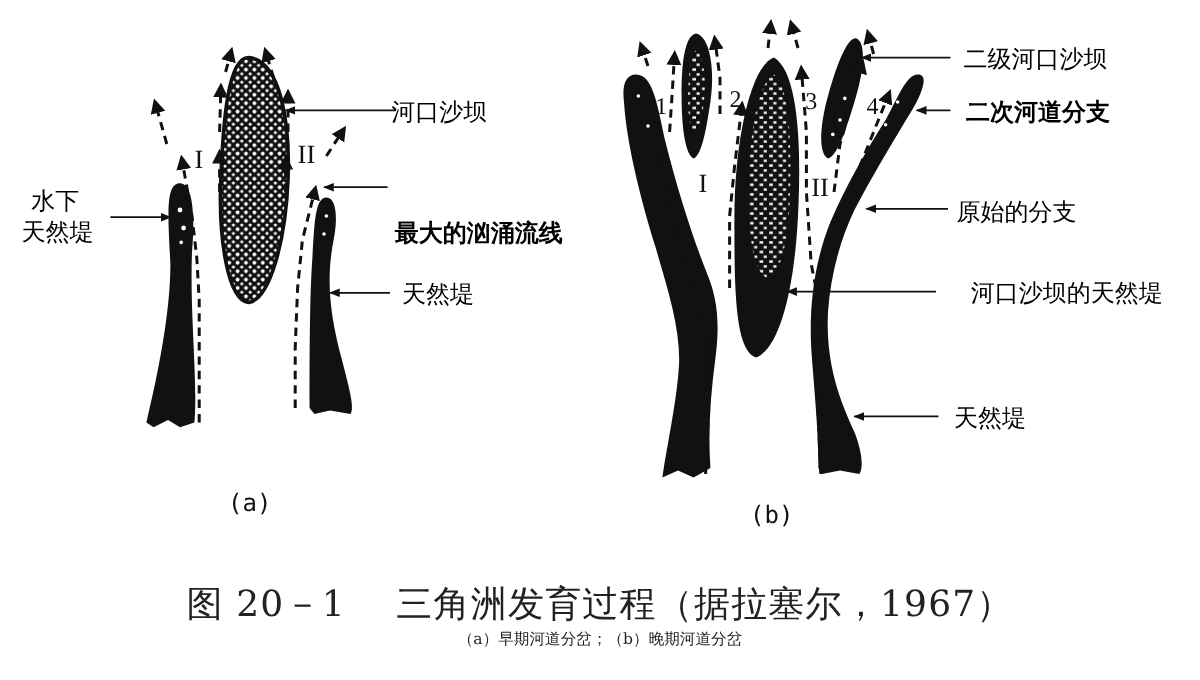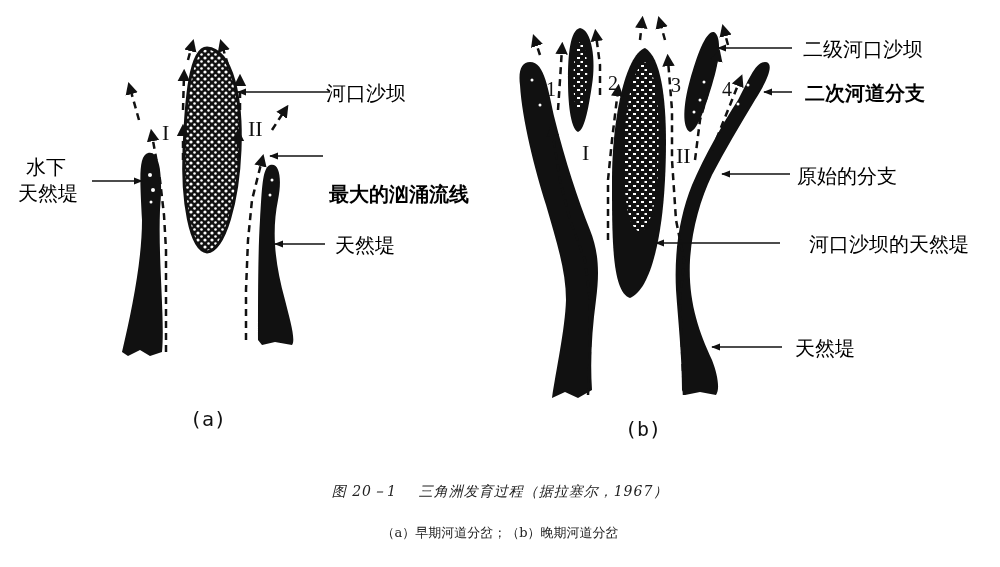--- a/index.html
+++ b/index.html
@@ -4,21 +4,21 @@
 <style>
   html, body { margin: 0; padding: 0; background: #ffffff; }
   body { width: 1000px; height: 567px; position: relative; overflow: hidden;
          font-family: "DejaVu Serif", "Liberation Serif", serif; color: #111; }
   .lbl { position: absolute; font-size: 20px; line-height: 22px; white-space: nowrap; color: #000000; }
   .lbl-b { font-weight: bold; }
   .roman { position: absolute; font-family: "Liberation Serif", "DejaVu Serif", serif; font-size: 22px; color: #111; }
   .num { position: absolute; font-family: "Liberation Serif", "DejaVu Serif", serif; font-size: 20px; color: #111; }
   .sub { position: absolute; font-family: "DejaVu Sans Mono", "Liberation Mono", monospace; font-size: 20px; color: #111; }
   .caption { position: absolute; left: 0; width: 1000px; text-align: center; color: #222; }
-  #cap-title { top: 483px; font-size: 14px; letter-spacing: 1px; font-style: italic; }
+  #cap-title { top: 483px; font-size: 30px; letter-spacing: 1px; }
   #cap-sub { top: 524px; font-size: 13px; }
   svg { position: absolute; left: 0; top: 0; }
 </style>
 </head>
 <body>
 
 <svg width="1000" height="460" viewBox="0 0 1000 460">
   <defs>
     <pattern id="dots" width="7" height="7" patternUnits="userSpaceOnUse">
       <rect width="7" height="7" fill="#111"></rect>

